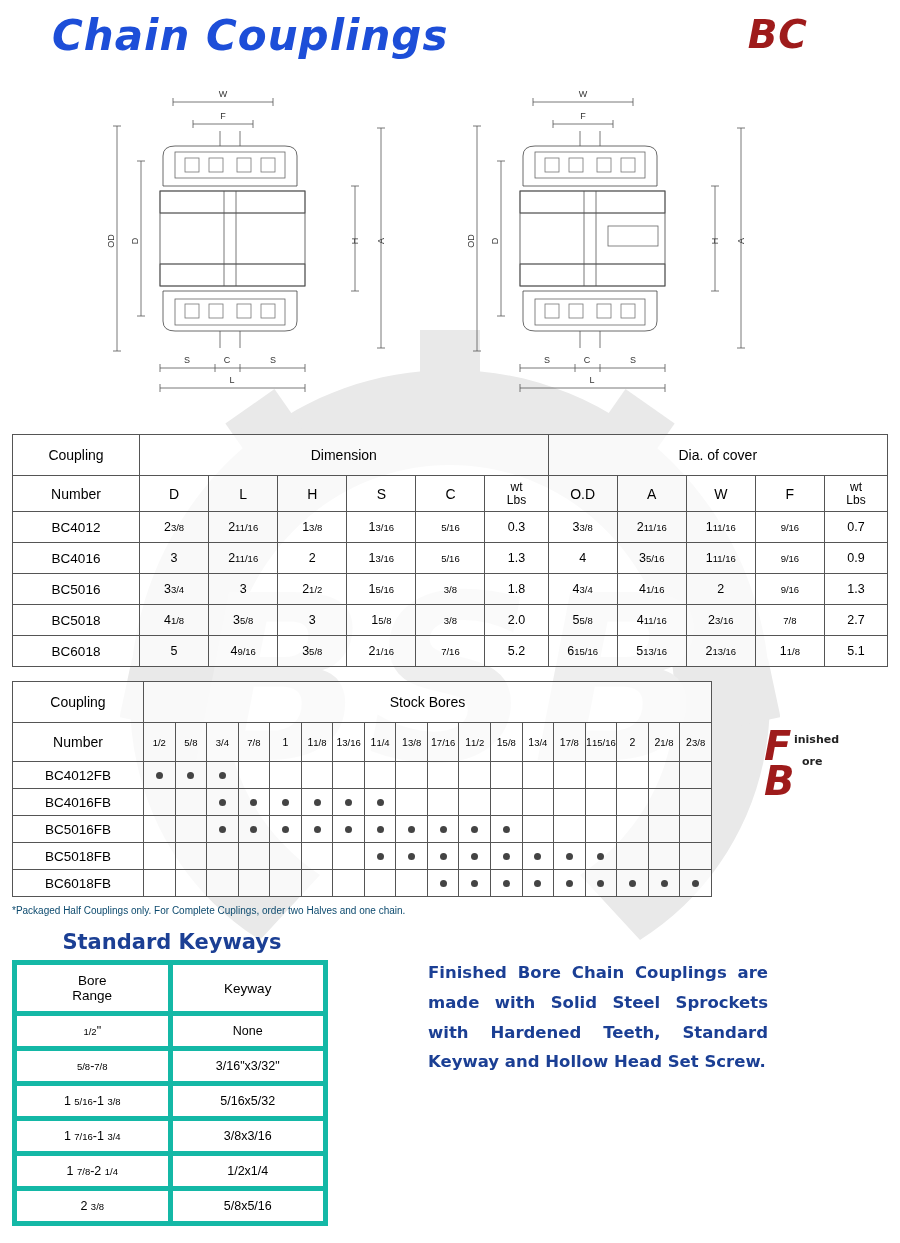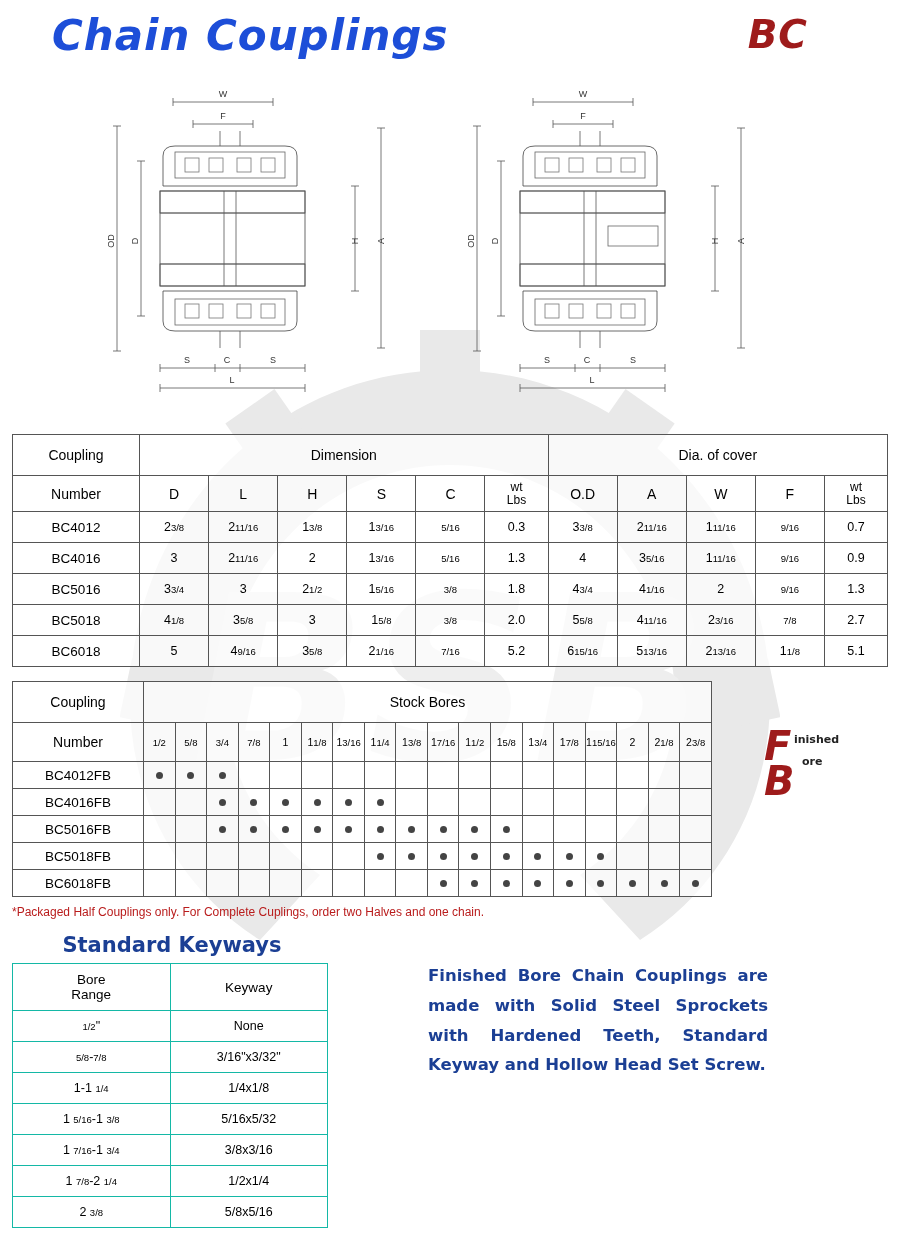--- a/index.html
+++ b/index.html
@@ -189,22 +189,22 @@
     left: 38px;
     top: 26px;
     font-size: 11px;
     font-weight: bold;
     color: #222;
   }
 
   .footnote {
     width: 876px;
     margin: 8px auto 0 auto;
-    color: #b91c1c;
-    font-size: 12px;
+    color: #0c4a6e;
+    font-size: 10px;
   }
 
   
   .bottom {
     display: flex;
     width: 876px;
     margin: 14px auto 0 auto;
     align-items: flex-start;
   }
   .keyways-col { width: 320px; }
@@ -214,21 +214,21 @@
     font-weight: bold;
     color: #1b3f94;
     margin-bottom: 6px;
     font-family: "DejaVu Sans", sans-serif;
   }
   .keyways-table {
     width: 316px;
     table-layout: fixed;
   }
   .keyways-table th, .keyways-table td {
-    border: 1px solid #14b8a6;
+    border: 5px solid #14b8a6;
     text-align: center;
     font-weight: normal;
     padding: 8px 2px;
     background: rgba(255,255,255,0.72);
     font-size: 12.5px;
   }
   .keyways-table th { font-size: 13.5px; padding: 8px 2px; }
   .blurb {
     margin-left: 96px;
     margin-top: 28px;
@@ -689,24 +689,20 @@
         <tbody id="keyways-body">
             <tr>
               <td><span class="frac">1/2</span>"</td>
               <td>None</td>
             </tr>
             <tr>
               <td><span class="frac">5/8</span>-<span class="frac">7/8</span></td>
               <td>3/16"x3/32"</td>
             </tr>
             <tr>
-              <td>1-1 <span class="frac">1/4</span></td>
-              <td>1/4x1/8</td>
-            </tr>
-            <tr>
               <td>1 <span class="frac">5/16</span>-1 <span class="frac">3/8</span></td>
               <td>5/16x5/32</td>
             </tr>
             <tr>
               <td>1 <span class="frac">7/16</span>-1 <span class="frac">3/4</span></td>
               <td>3/8x3/16</td>
             </tr>
             <tr>
               <td>1 <span class="frac">7/8</span>-2 <span class="frac">1/4</span></td>
               <td>1/2x1/4</td>

